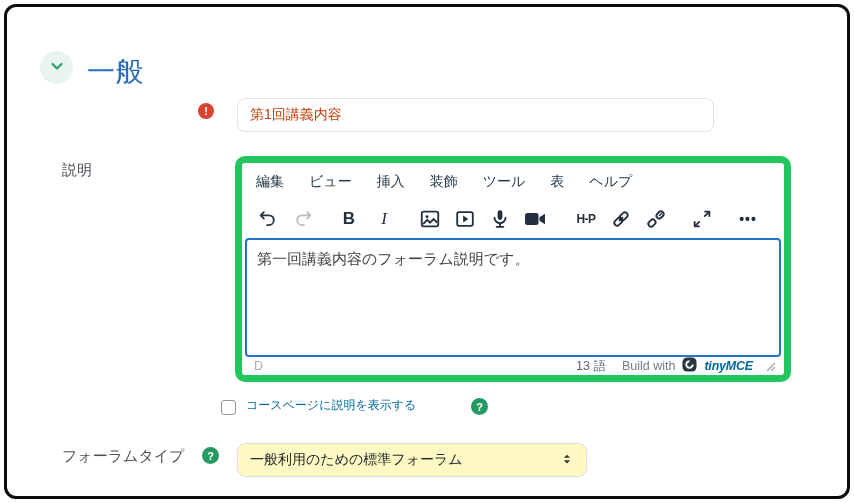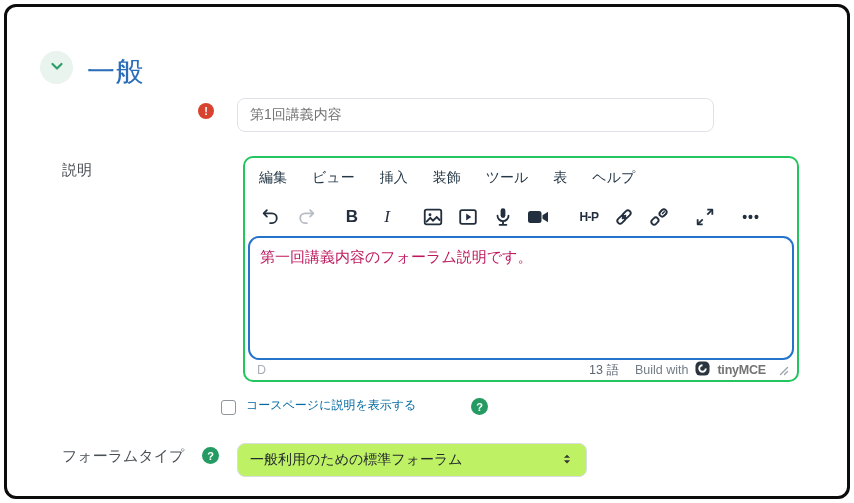--- a/index.html
+++ b/index.html
@@ -16,66 +16,66 @@
   .section-title {
     position: absolute; left: 80px; top: 46px; font-size: 28px; color: #2a6db8; font-weight: 500; letter-spacing: .5px;
   }
   .field-label { position: absolute; left: 55px; font-size: 15px; color: #4a5056; }
   .req-badge {
     position: absolute; left: 191px; top: 96px; width: 16px; height: 16px; border-radius: 50%;
     background: #d8432f; color: #fff; font-size: 11px; font-weight: bold; text-align: center; line-height: 16px;
   }
   .text-input {
     position: absolute; left: 230px; top: 91px; width: 477px; height: 34px;
-    border: 1px solid #dee2e6; border-radius: 8px; padding: 0 12px; font-size: 14px; color: #737373;
+    border: 1px solid #dee2e6; border-radius: 8px; padding: 0 12px; font-size: 14px; color: #c2410c;
     font-family: "Liberation Sans", sans-serif; background: #fff;
   }
   
   .editor {
-    position: absolute; left: 236px; top: 149px; width: 556px; height: 226px;
-    border: 2px solid #22c55e; border-radius: 10px; background: #fff; display: flex; flex-direction: column;
+    position: absolute; left: 228px; top: 149px; width: 556px; height: 226px;
+    border: 7px solid #22c55e; border-radius: 10px; background: #fff; display: flex; flex-direction: column;
   }
   .menubar { display: flex; align-items: center; height: 40px; padding: 0 14px; gap: 25px; }
   .menu-item { font-size: 14px; color: #243746; cursor: pointer; }
   .toolbar { display: flex; align-items: center; height: 38px; padding: 0 14px; color: #222f3e; }
   .tb { height: 24px; min-width: 24px; display: flex; align-items: center; justify-content: center; cursor: pointer; }
   .tb svg { display: block; }
   .gap-s { margin-right: 11px; }
   .gap-g { margin-right: 22px; }
   .tb-bold { font-size: 17px; font-weight: bold; font-family: "Liberation Sans", sans-serif; }
   .tb-italic { font-size: 17px; font-style: italic; font-family: "Liberation Serif", serif; }
   .tb-h5p { font-size: 12px; font-weight: 800; letter-spacing: -0.5px; margin-left: 16px; }
   .tb-more { font-size: 14px; font-weight: bold; letter-spacing: 1px; }
   .tb-disabled { color: #b6bdc4; }
   .editor-content {
-    margin: 0 3px; height: 124px; border: 2px solid #2574cc; border-radius: 11px;
-    padding: 8px 10px; font-size: 15px; color: #be185d; line-height: 1.5; overflow: hidden; cursor: text;
+    margin: 0 3px; height: 124px; border: 2px solid #2574cc; border-radius: 4px;
+    padding: 8px 10px; font-size: 15px; color: #404040; line-height: 1.5; overflow: hidden; cursor: text;
   }
   .statusbar {
     flex: 1; display: flex; align-items: center; padding: 0 8px 0 12px; font-size: 12.5px; color: #5b6470;
   }
   .elem-path { color: #a7aeb6; font-size: 12.5px; }
   .status-right { margin-left: auto; display: flex; align-items: flex-end; gap: 6px; }
   .wordcount { color: #5b6470; margin-right: 10px; }
   .branding { display: flex; align-items: center; gap: 7px; color: #737c86; cursor: pointer; }
-  .brand-name { font-weight: bold; color: #737373; letter-spacing: -0.2px; }
+  .brand-name { font-weight: bold; color: #0369a1; letter-spacing: -0.2px; font-style: italic; }
   .resize-handle { margin-left: 6px; cursor: nwse-resize; }
   
   .checkbox { position: absolute; left: 214px; top: 393px; width: 15px; height: 15px; border: 1px solid #8f959b; border-radius: 3px; background: #fff; cursor: pointer; }
   .checkbox-label { position: absolute; left: 239px; top: 390px; font-size: 12px; color: #0369a1; }
   .help-badge {
     width: 17px; height: 17px; border-radius: 50%; background: #259a62; color: #fff;
     font-size: 11px; font-weight: bold; display: inline-flex; align-items: center; justify-content: center; cursor: pointer;
   }
   .help-1 { position: absolute; left: 464px; top: 391px; }
   .help-2 { position: absolute; left: 195px; top: 440px; }
   
   .select {
     position: absolute; left: 230px; top: 436px; width: 350px; height: 34px;
-    border: 1px solid #dadde0; border-radius: 8px; background: #bef264; display: flex; align-items: center;
+    border: 1px solid #dadde0; border-radius: 8px; background: #fef9c3; display: flex; align-items: center;
     padding: 0 12px; font-size: 14px; color: #24292e; cursor: pointer;
   }
   .select .arrows { margin-left: auto; }
 </style>
 </head>
 <body>
 
 <div class="frame">
 
   <div class="section-toggle">

